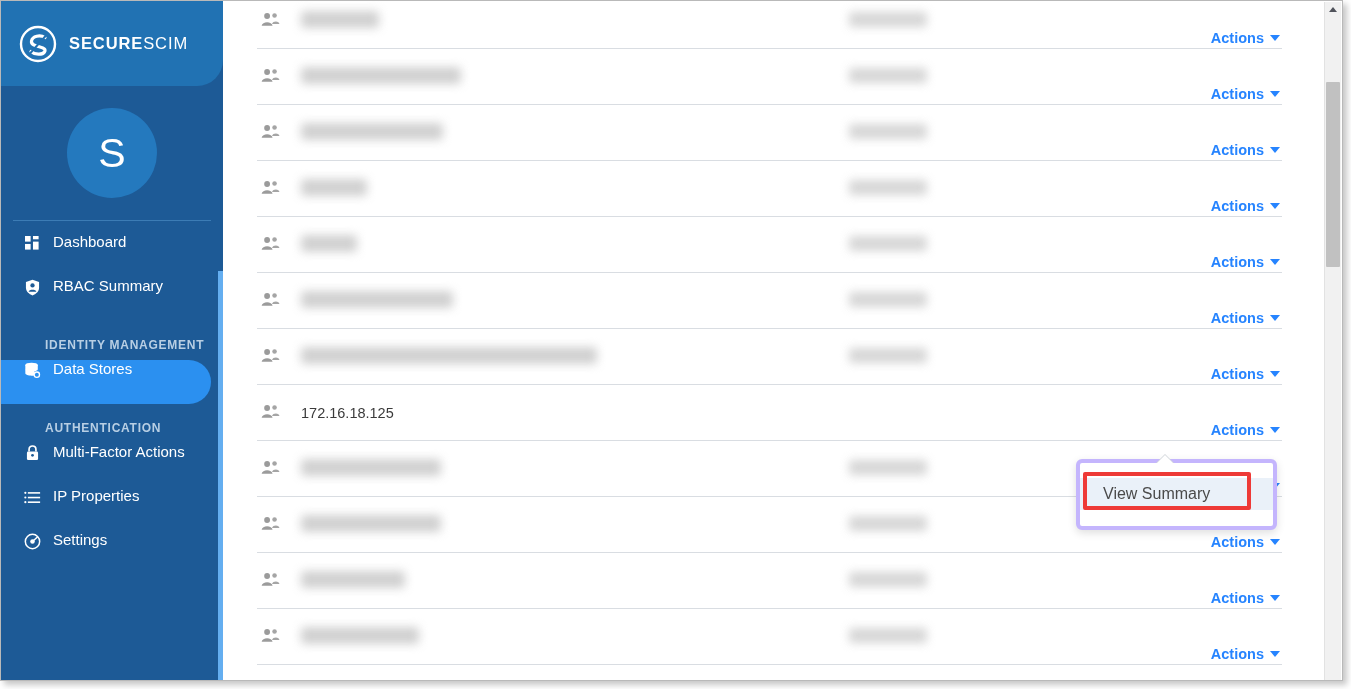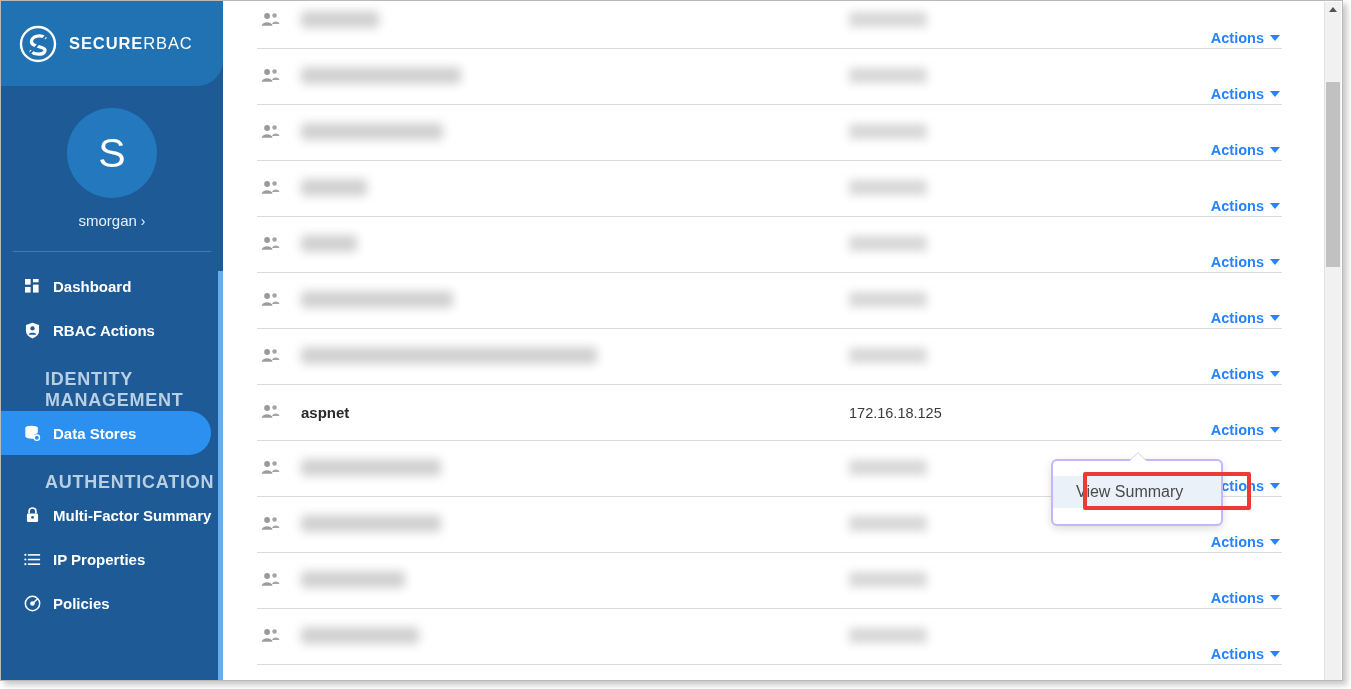--- a/index.html
+++ b/index.html
@@ -86,50 +86,50 @@
 
   .sb-divider {
     margin: 22px 12px 0 12px;
     height: 1px;
     background: #3C7CB5;
   }
 
   .nav { margin-top: 12px; }
   .nav-item {
     display: flex;
-    align-items: center;
+    align-items: flex-start;
     height: 44px;
     padding-left: 21px;
     color: #ffffff;
     font-size: 15px;
-    font-weight: 700;
+    font-weight: 400;
     box-sizing: border-box;
     cursor: pointer;
     white-space: nowrap;
   }
   .nav-item .ic {
     width: 20px; height: 20px;
     margin-right: 11px;
     display: inline-flex;
     align-items: center;
     justify-content: center;
     flex: 0 0 auto;
   }
   .nav-item.active {
     background: #2B90F0;
     border-top-right-radius: 22px;
     border-bottom-right-radius: 22px;
     margin-right: 12px;
   }
   .nav-section {
     color: #B8CFE4;
-    font-size: 18px;
+    font-size: 12px;
     font-weight: bold;
     letter-spacing: 0.75px;
-    padding: 17px 0 0 44px;
+    padding: 17px 0 8px 44px;
   }
 
   .sb-scrollbar {
     position: absolute;
     right: 0;
     top: 270px;
     width: 5px;
     height: 411px;
     background: #64AEF0;
   }
@@ -213,25 +213,25 @@
     height: 15px;
     border-radius: 3px;
     background: #cfcfcf;
     filter: blur(5px);
     opacity: 0.85;
   }
 
   
   .ctx-menu {
     position: absolute;
-    left: 828px;
+    left: 853px;
     top: 458px;
-    width: 172px;
+    width: 201px;
     background: #ffffff;
-    border: 2px solid #c4b5fd;
+    border: 4px solid #c4b5fd;
     border-radius: 6px;
     box-shadow: 0 3px 9px rgba(0,0,0,0.13);
     padding: 15px 0 16px 0;
     box-sizing: border-box;
     z-index: 20;
   }
   .ctx-caret-outer {
     position: absolute;
     top: -9px;
     left: 76px;
@@ -313,29 +313,26 @@
 
       <div class="sidebar-header">
         <span class="brand-logo">
           <svg viewBox="0 0 40 40" width="40" height="40" aria-hidden="true">
             <circle cx="20" cy="20" r="17" fill="none" stroke="#ffffff" stroke-width="2.4"></circle>
             <path d="M27 13.5 C22 10.5 14.5 12 13.5 17 C12.8 21 18 22 22 23 C26 24 28 25.5 26.5 28 C24.5 31 17 31 13 27.5" fill="none" stroke="#ffffff" stroke-width="3.2" stroke-linecap="round"></path>
             <line x1="12" y1="29.5" x2="28" y2="11.5" stroke="#2172B3" stroke-width="2"></line>
           </svg>
         </span>
         <span class="brand-text">
-          <span class="b1">SECURE</span><span class="b2">RBAC</span>
+          <span class="b1">SECURE</span><span class="b2">SCIM</span>
         </span>
       </div>
 
       <div class="user-block">
         <div class="avatar">S</div>
-        <div class="user-name">
-          <span>smorgan</span><span class="chev">›</span>
-        </div>
       </div>
 
       <div class="sb-divider"></div>
 
       <div class="nav">
 
         <div class="nav-item">
           <span class="ic">
             <svg viewBox="0 0 16 16" width="15" height="15">
                 <rect x="0" y="0" width="6" height="6" fill="#fff"></rect>
@@ -348,21 +345,21 @@
         </div>
 
         <div class="nav-item">
           <span class="ic">
             <svg viewBox="0 0 16 18" width="15" height="17">
                 <path d="M8 0.6 L15 3.2 V9 C15 13.2 11.8 16 8 17.4 C4.2 16 1 13.2 1 9 V3.2 Z" fill="#fff"></path>
                 <circle cx="8" cy="6.8" r="2.3" fill="#1D5A96"></circle>
                 <path d="M3.9 13.4 C4.4 10.9 11.6 10.9 12.1 13.4 Z" fill="#1D5A96"></path>
               </svg>
           </span>
-          <span>RBAC Actions</span>
+          <span>RBAC Summary</span>
         </div>
 
         <div class="nav-section">IDENTITY MANAGEMENT</div>
 
         <div class="nav-item active">
           <span class="ic">
             <svg viewBox="0 0 18 18" width="17" height="17">
                 <ellipse cx="8" cy="3.2" rx="6.6" ry="2.5" fill="#fff"></ellipse>
                 <path d="M1.4 3.2 V7.6 C1.4 9 4.4 10.1 8 10.1 C11.6 10.1 14.6 9 14.6 7.6 V3.2" fill="#fff"></path>
                 <path d="M1.4 8 V12 C1.4 13.4 4.4 14.5 8 14.5 C9.1 14.5 10.2 14.4 11 14.2 V8 Z" fill="#fff"></path>
@@ -376,21 +373,21 @@
         <div class="nav-section">AUTHENTICATION</div>
 
         <div class="nav-item">
           <span class="ic">
             <svg viewBox="0 0 14 17" width="13" height="16">
                 <path d="M3.3 7 V4.6 C3.3 2.5 4.9 1 7 1 C9.1 1 10.7 2.5 10.7 4.6 V7" fill="none" stroke="#fff" stroke-width="1.8"></path>
                 <rect x="1" y="7" width="12" height="9" rx="1.4" fill="#fff"></rect>
                 <circle cx="7" cy="11" r="1.5" fill="#1D5A96"></circle>
               </svg>
           </span>
-          <span>Multi-Factor Summary</span>
+          <span>Multi-Factor Actions</span>
         </div>
 
         <div class="nav-item">
           <span class="ic">
             <svg viewBox="0 0 18 14" width="17" height="13">
                 <g fill="#fff">
                   <circle cx="1.3" cy="2" r="1.2"></circle>
                   <rect x="4" y="1.2" width="13.2" height="1.7"></rect>
                   <circle cx="1.3" cy="7" r="1.2"></circle>
                   <rect x="4" y="6.2" width="13.2" height="1.7"></rect>
@@ -403,21 +400,21 @@
         </div>
 
         <div class="nav-item">
           <span class="ic">
             <svg viewBox="0 0 18 18" width="17" height="17">
                 <circle cx="9" cy="9" r="7.6" fill="none" stroke="#fff" stroke-width="1.6"></circle>
                 <circle cx="9" cy="9" r="2.4" fill="#fff"></circle>
                 <path d="M9 9 L14.5 4" stroke="#fff" stroke-width="1.6"></path>
               </svg>
           </span>
-          <span>Policies</span>
+          <span>Settings</span>
         </div>
 
 
       </div>
 
       <div class="sb-scrollbar"></div>
     </div>
 
     <div class="main">
       <div class="table-wrap" id="rows-host">
@@ -530,21 +527,20 @@
             <div class="cell-icon">
               <svg viewBox="0 0 20 18" width="19" height="17">
                 <g fill="#9b9b9b">
                   <circle cx="6.4" cy="4.2" r="3.1"></circle>
                   <path d="M0.6 14.6 C1.3 9.6 11.5 9.6 12.2 14.6 Z"></path>
                   <circle cx="14.3" cy="3.6" r="2.4" opacity="0.9"></circle>
                   <path d="M11.6 12.6 C12.4 8.9 19.4 9.2 19.4 12.6 Z" opacity="0.9"></path>
                 </g>
               </svg>
             </div>
-            <div class="cell-name">aspnet</div>
             <div class="cell-ip">172.16.18.125</div>
             <div class="cell-actions"><span>Actions</span><span class="caret"></span></div>
           </div>
           <div class="row">
             <div class="cell-icon">
               <svg viewBox="0 0 20 18" width="19" height="17">
                 <g fill="#9b9b9b">
                   <circle cx="6.4" cy="4.2" r="3.1"></circle>
                   <path d="M0.6 14.6 C1.3 9.6 11.5 9.6 12.2 14.6 Z"></path>
                   <circle cx="14.3" cy="3.6" r="2.4" opacity="0.9"></circle>

